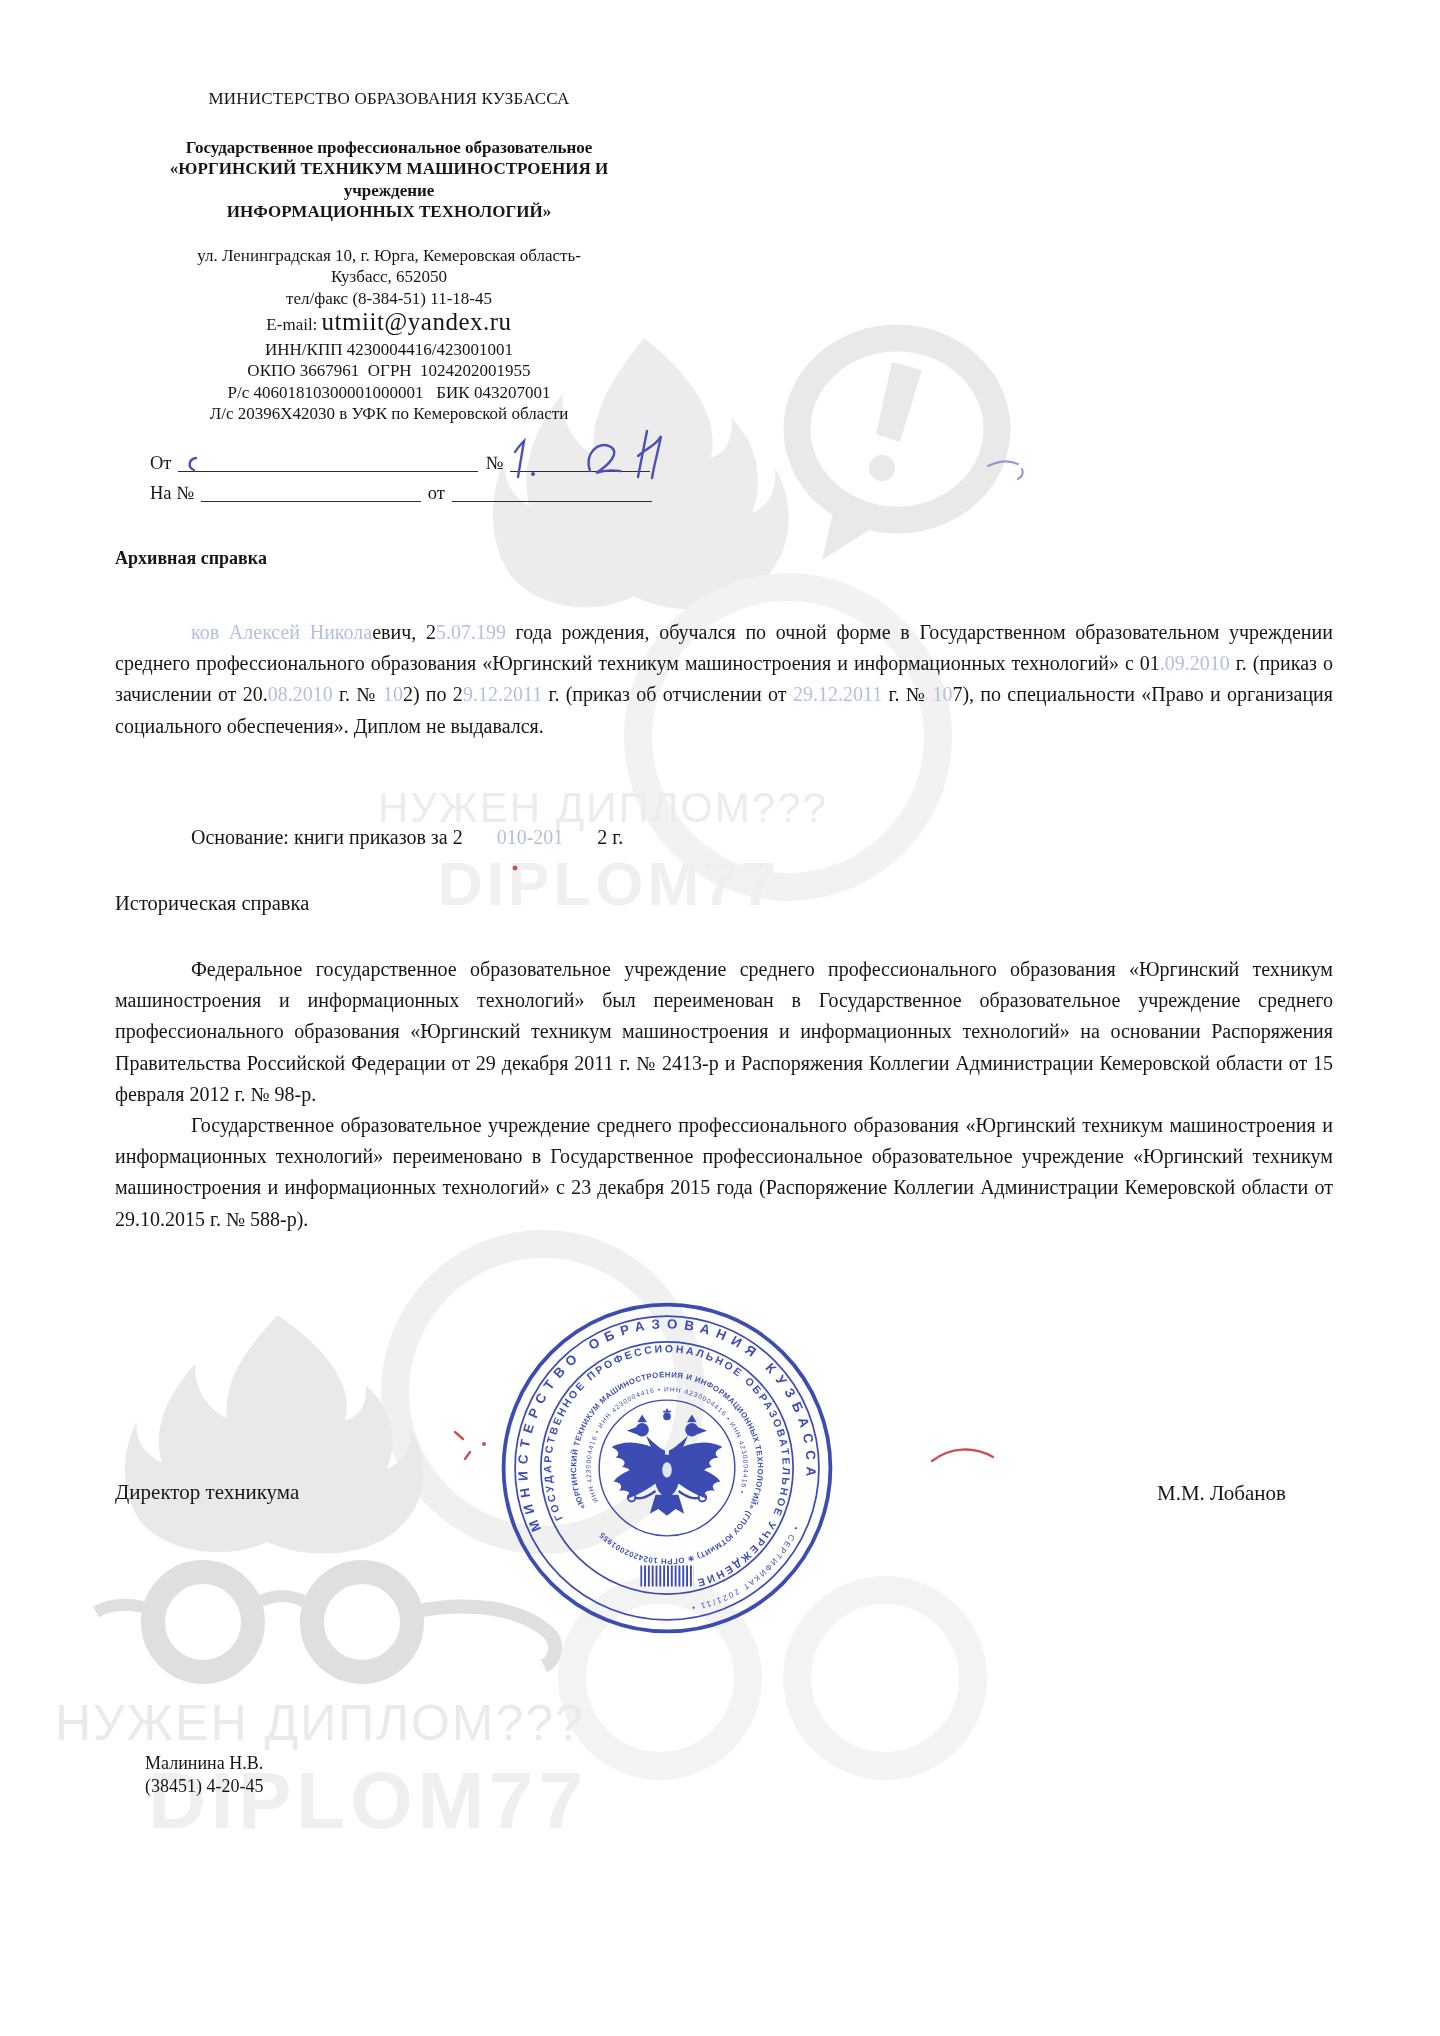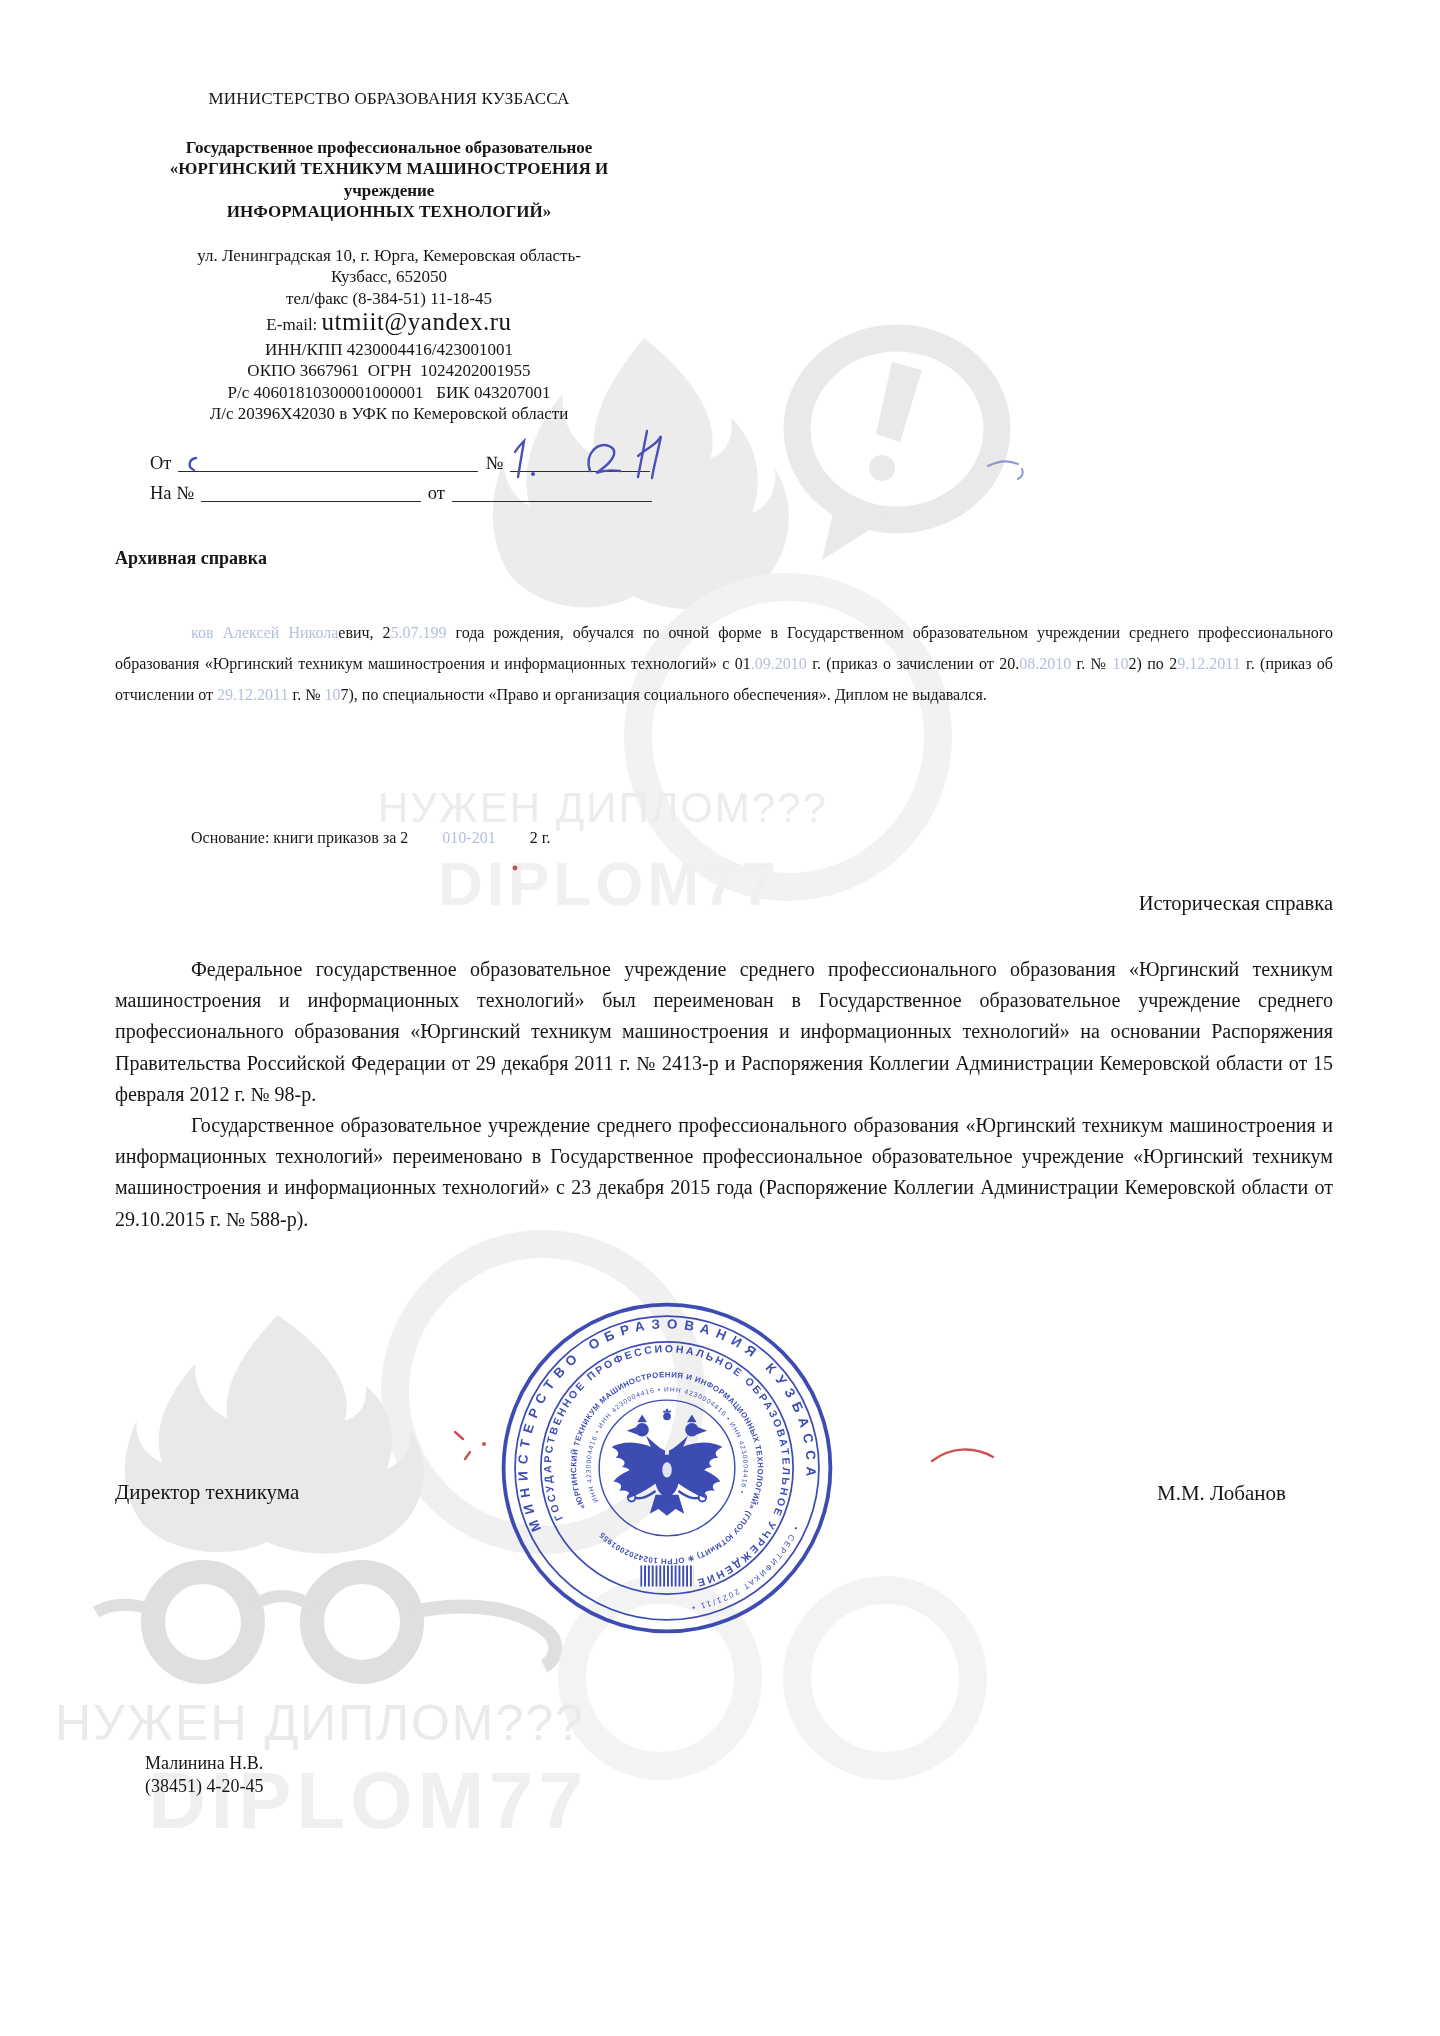--- a/index.html
+++ b/index.html
@@ -14,27 +14,27 @@
   .h-gap{height:22px}
   .h-email{margin:2px 0 3px}
   .h-email .email{font-size:25px;letter-spacing:.5px}
   
   .ref{position:absolute;left:150px;top:452px;font-size:18.5px;z-index:2;white-space:nowrap}
   .ref .row{height:30px}
   .ul{display:inline-block;border-bottom:1.5px solid #2e2e2e;height:19px;margin:0 7px;vertical-align:-3px}
   .w300{width:300px}.w140{width:140px}.w220{width:220px}.w200{width:200px}
   
   .title{position:absolute;left:115px;top:548px;width:1218px;text-align:left;font-weight:bold;font-size:18px;z-index:2}
-  .body{position:absolute;left:115px;width:1218px;margin:0;font-size:16px;line-height:31.2px;text-align:justify;z-index:2}
+  .body{position:absolute;left:115px;width:1218px;margin:0;font-size:20px;line-height:31.2px;text-align:justify;z-index:2}
   .indent{text-indent:76px}
   .p1{top:617px}
   .basis{top:822px;text-align:left}
   .basis .f{margin:0 34px}
   .f{color:#b3c0dd}
-  .hist-title{position:absolute;left:115px;top:892px;width:1218px;text-align:right;font-size:20.5px;z-index:2}
+  .hist-title{position:absolute;left:115px;top:892px;width:1218px;text-align:left;font-size:20.5px;z-index:2}
   .hist{position:absolute;left:115px;top:954px;width:1218px;z-index:2}
   .hist p{margin:0;font-size:20px;line-height:31.2px;text-align:justify;text-indent:76px}
   
   .sig-pos{position:absolute;left:115px;top:1480px;font-size:21px;z-index:2}
   .sig-name{position:absolute;left:1157px;top:1481px;font-size:21px;z-index:2}
   
   .stamp{position:absolute;left:495px;top:1296px;width:344px;height:344px;z-index:1;opacity:.93}
   .stamp text{font-family:"Liberation Sans",sans-serif;fill:#2e3fae}
   .sO{font-size:14px;font-weight:bold;letter-spacing:7px}
   .sOs{font-size:8.5px;letter-spacing:2px}

